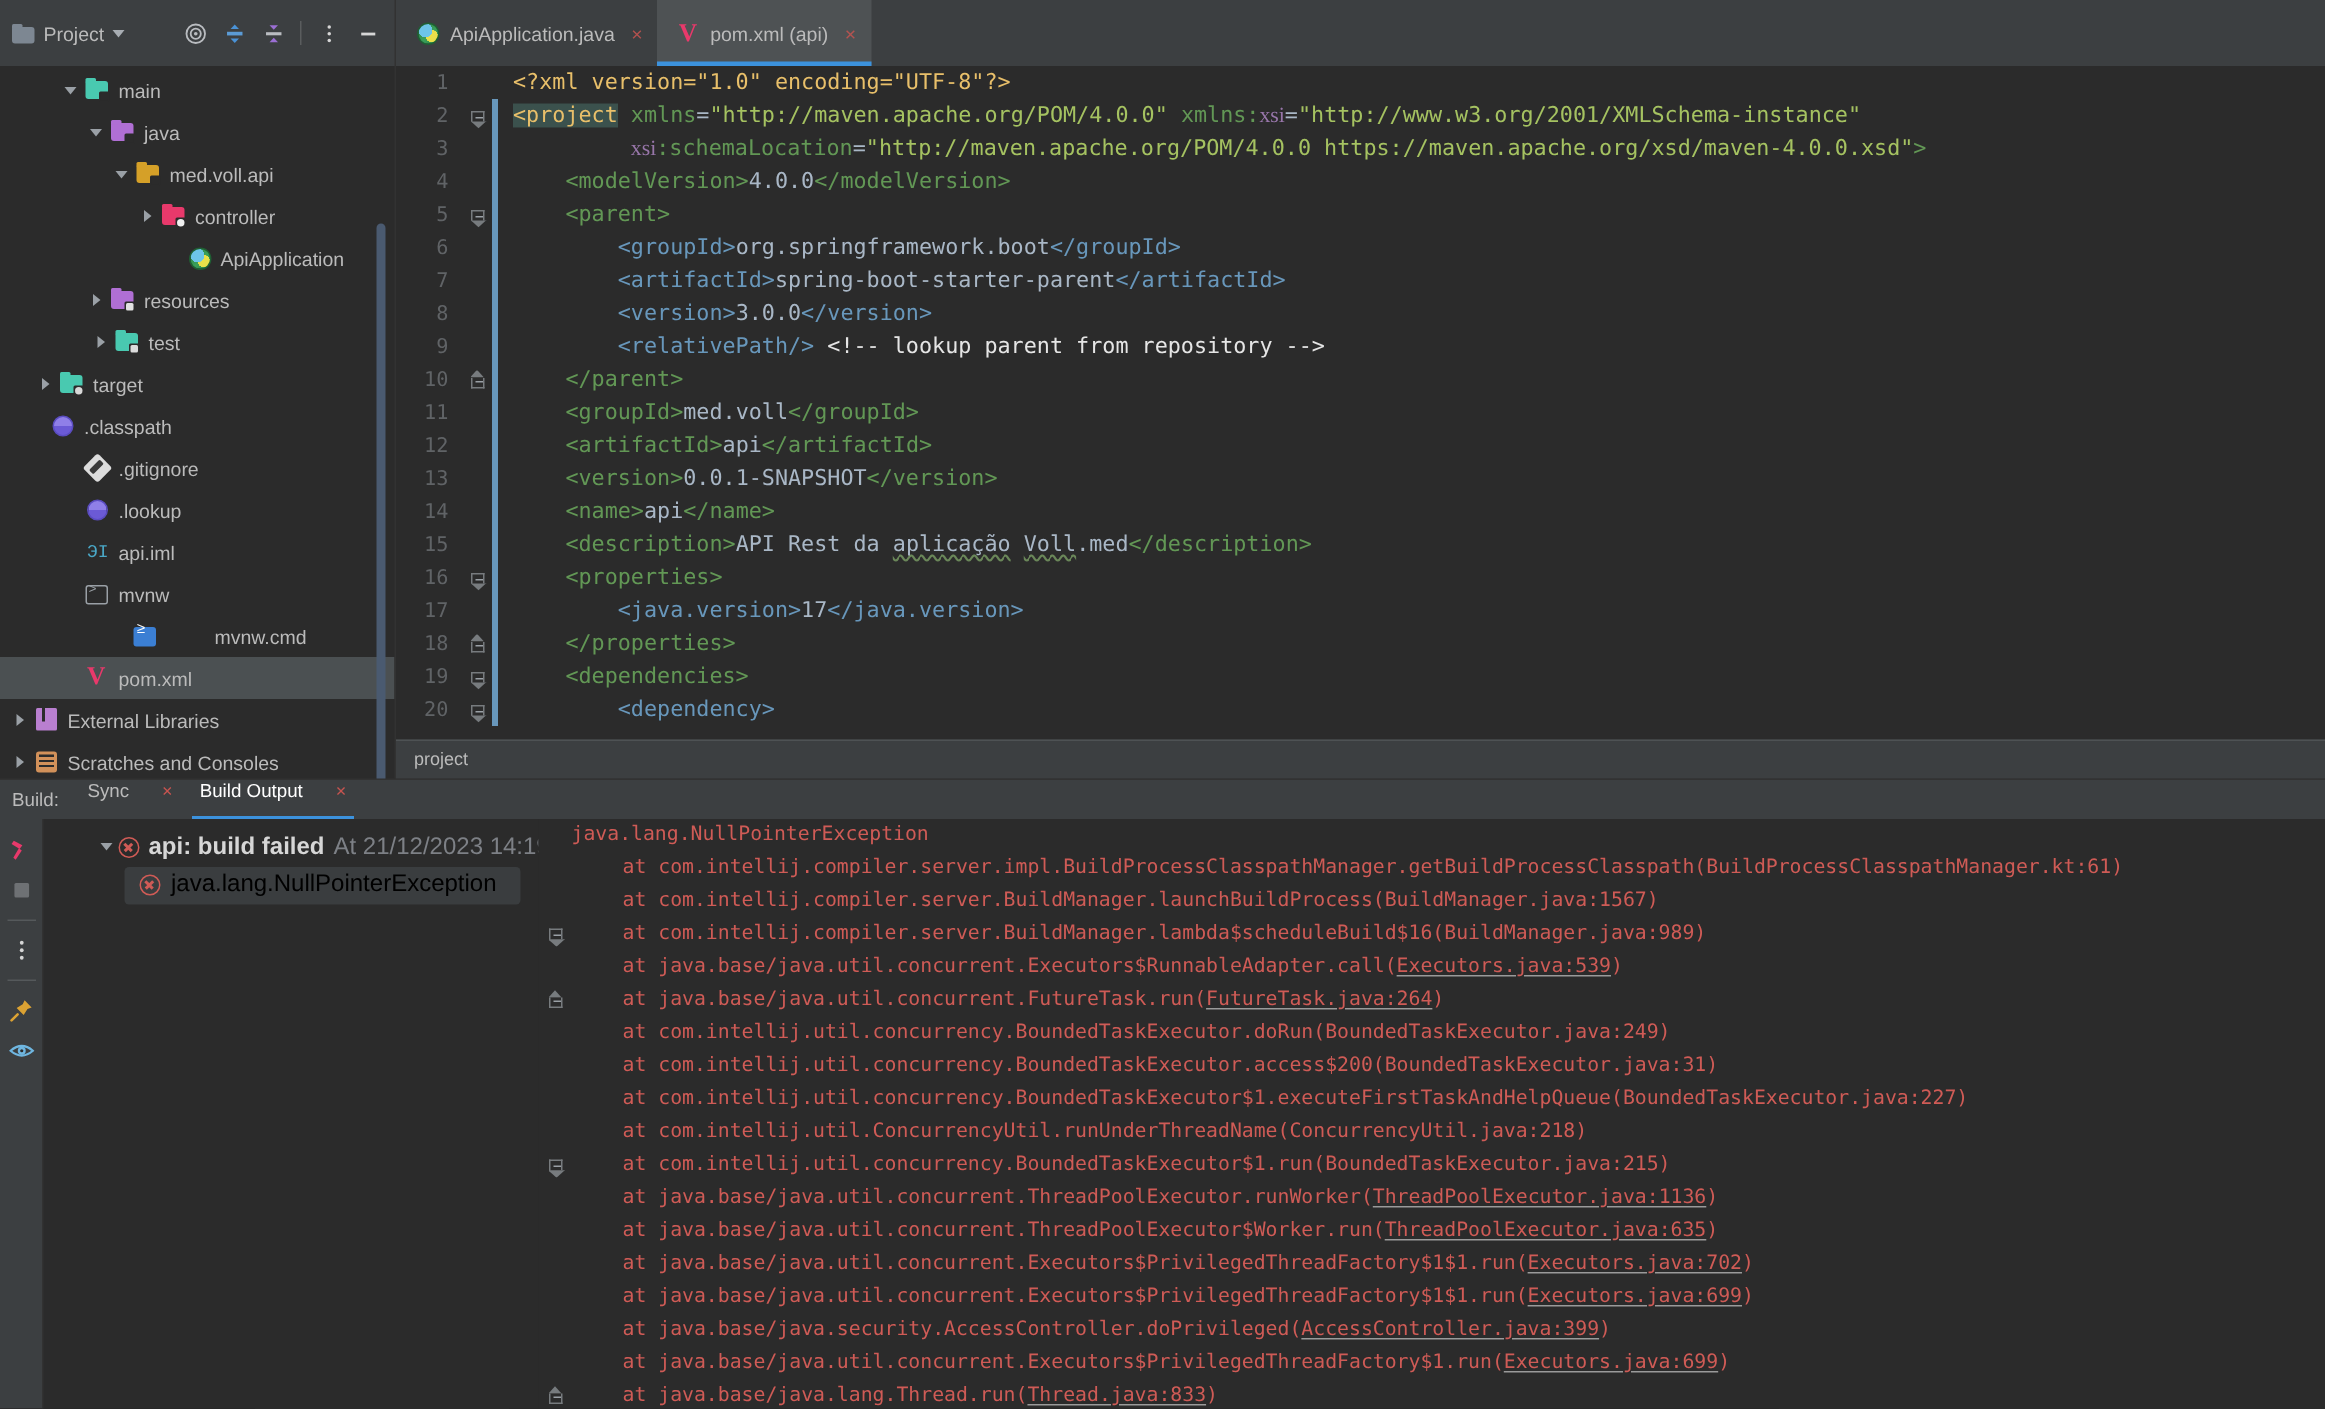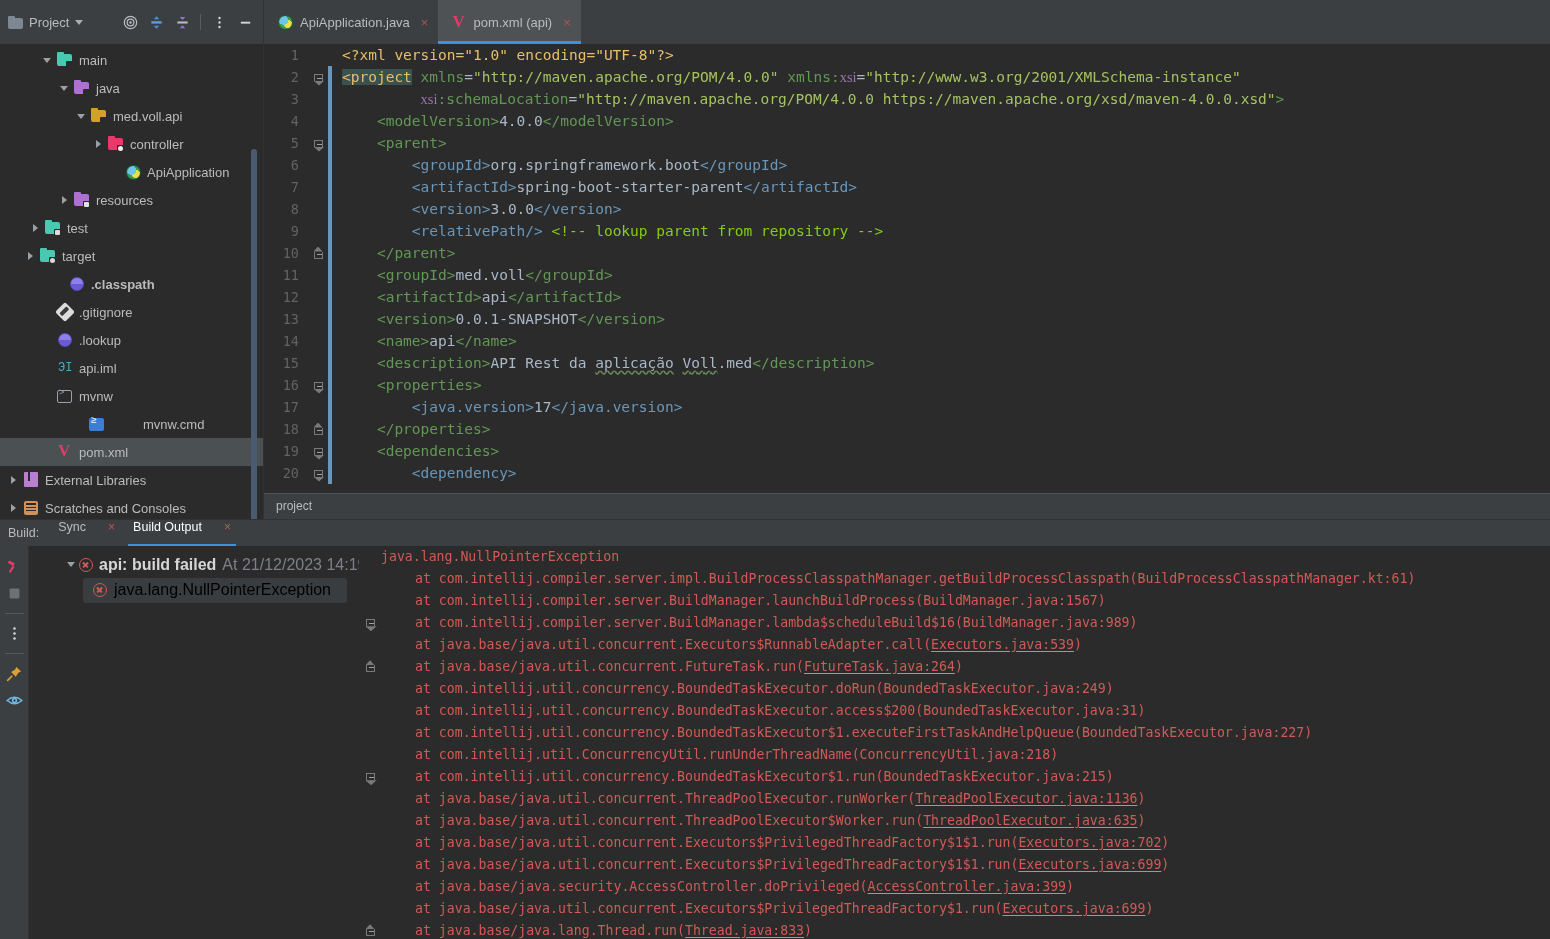--- a/index.html
+++ b/index.html
@@ -106,21 +106,21 @@
   .vchg.mod { background:#6897bb; }
   .ctext { padding-left:10px; color:#a9b7c6; }
 
   
   .t-tag   { color:#e8bf6a; }
   .t-tagv  { color:#629755; }
   .t-tagb  { color:#6897bb; }
   .t-attr  { color:#9876aa;font-family:Liberation Serif, serif; }
   .t-val   { color:#a5c261; }
   .t-txt   { color:#a9b7c6; }
-  .t-cmt   { color:#84cc16; }
+  .t-cmt   { color:#e5e5e5; }
   .t-pi    { color:#e8bf6a; }
   .t-plain { color:#a9b7c6; }
   .hl-ident{ background:#3b514d; }
   .spell { text-decoration: underline wavy #6a8759; text-decoration-skip-ink:none; text-underline-offset:2px; }
 
   .breadcrumb { height:26px; flex:0 0 26px; background:#3c3f41; border-top:1px solid #4e5254; display:flex; align-items:center; padding-left:12px; }
   .breadcrumb span { color:#bbbbbb; font-size:12px; }
 
   
   .build-header { height:27px; flex:0 0 27px; background:#3c3f41; display:flex; align-items:stretch; border-top:1px solid #323232; }
@@ -284,21 +284,21 @@
               <span class="arr-r"></span>
             </span>
             <span class="ti">
               <span class="fi fi-res"></span>
               <span class="badge" style="background:#2b2b2b">
                 <i style="background:#e2e2e2"></i>
               </span>
             </span>
             <span class="tlabel">resources</span>
           </div>
-          <div class="trow" style="padding-left: 28px;">
+          <div class="trow" style="padding-left: 60px;">
             <span class="arrow">
               <span class="arr-r"></span>
             </span>
             <span class="ti">
               <span class="fi fi-teal"></span>
               <span class="badge" style="background:#2b2b2b">
                 <i style="background:#dcdcdc"></i>
               </span>
             </span>
             <span class="tlabel">test</span>
@@ -308,21 +308,21 @@
               <span class="arr-r"></span>
             </span>
             <span class="ti">
               <span class="fi fi-teal"></span>
               <span class="badge" style="background:#2b2b2b">
                 <i style="background:#d8d8d8;border-radius:50%"></i>
               </span>
             </span>
             <span class="tlabel">target</span>
           </div>
-          <div class="trow" style="padding-left: 52px; font-weight: bold;">
+          <div class="trow" style="padding-left: 17px;">
             <span class="arrow none"></span>
             <span class="ti">
               <span class="ico-disc" style="position:absolute;left:1px;top:1px"></span>
             </span>
             <span class="tlabel">.classpath</span>
           </div>
           <div class="trow" style="padding-left: 40px;">
             <span class="arrow none"></span>
             <span class="ti">
               <span class="ico-git" style="position:absolute;left:1px;top:1px"></span>

